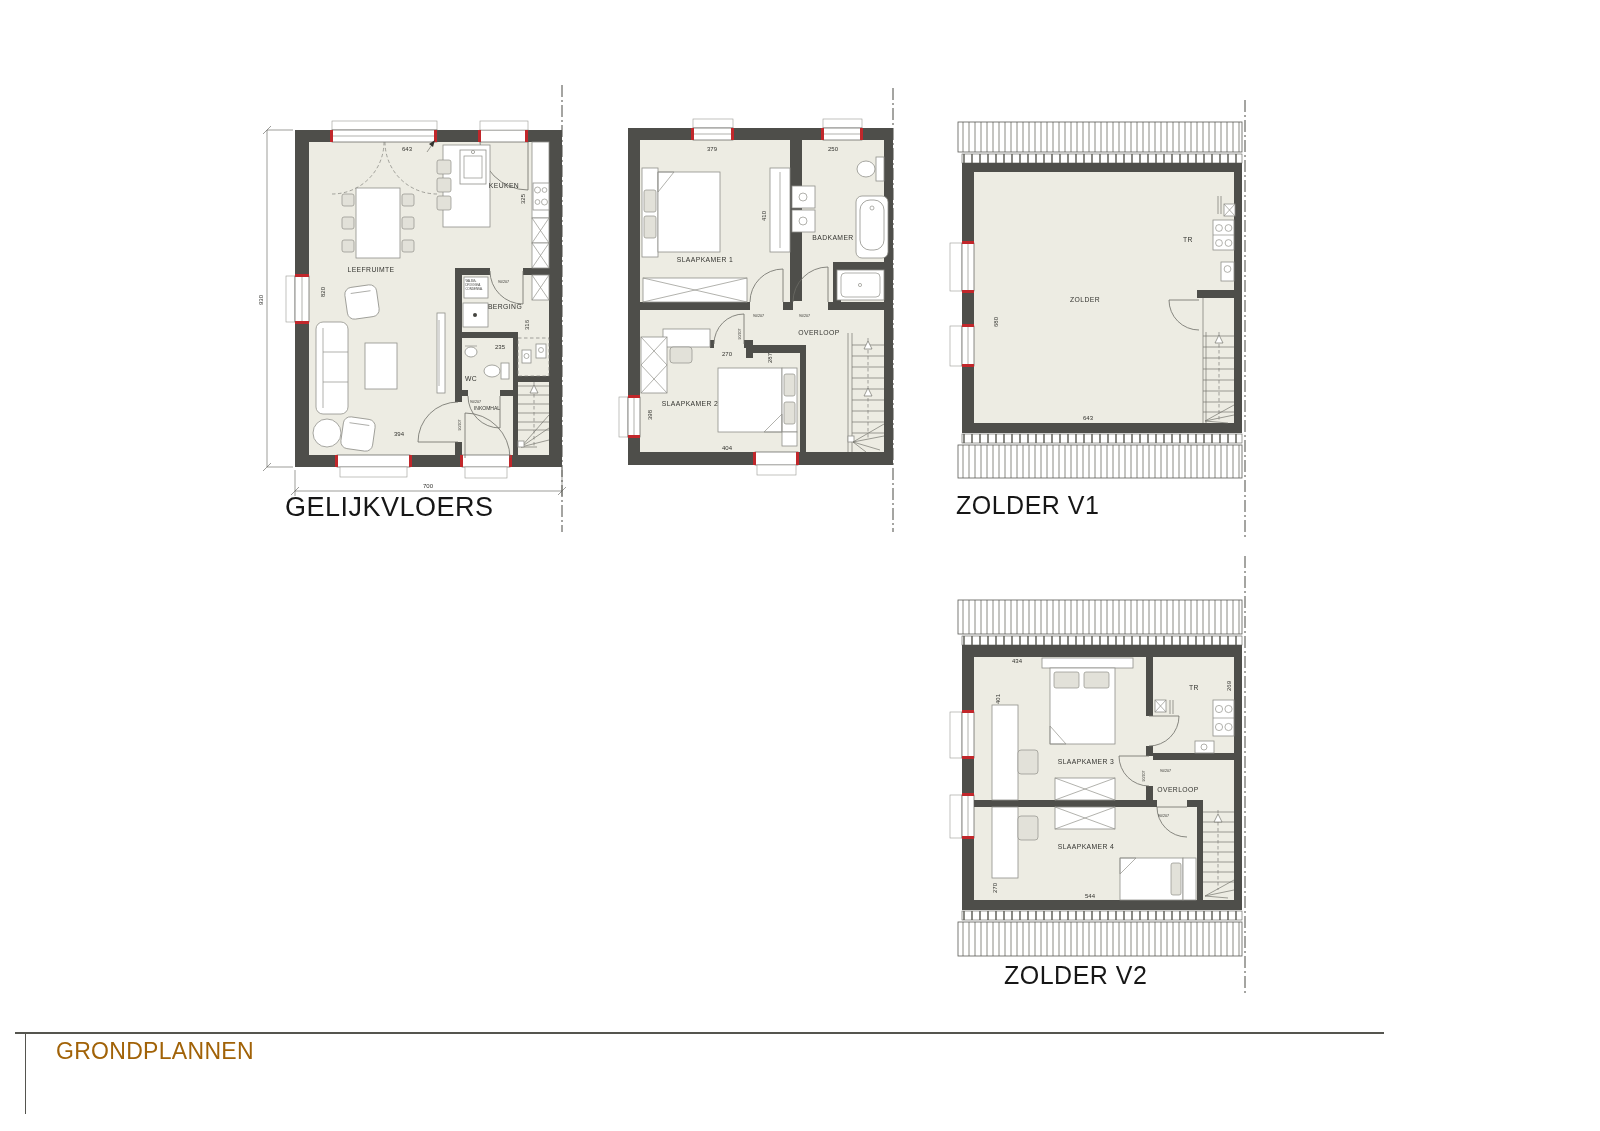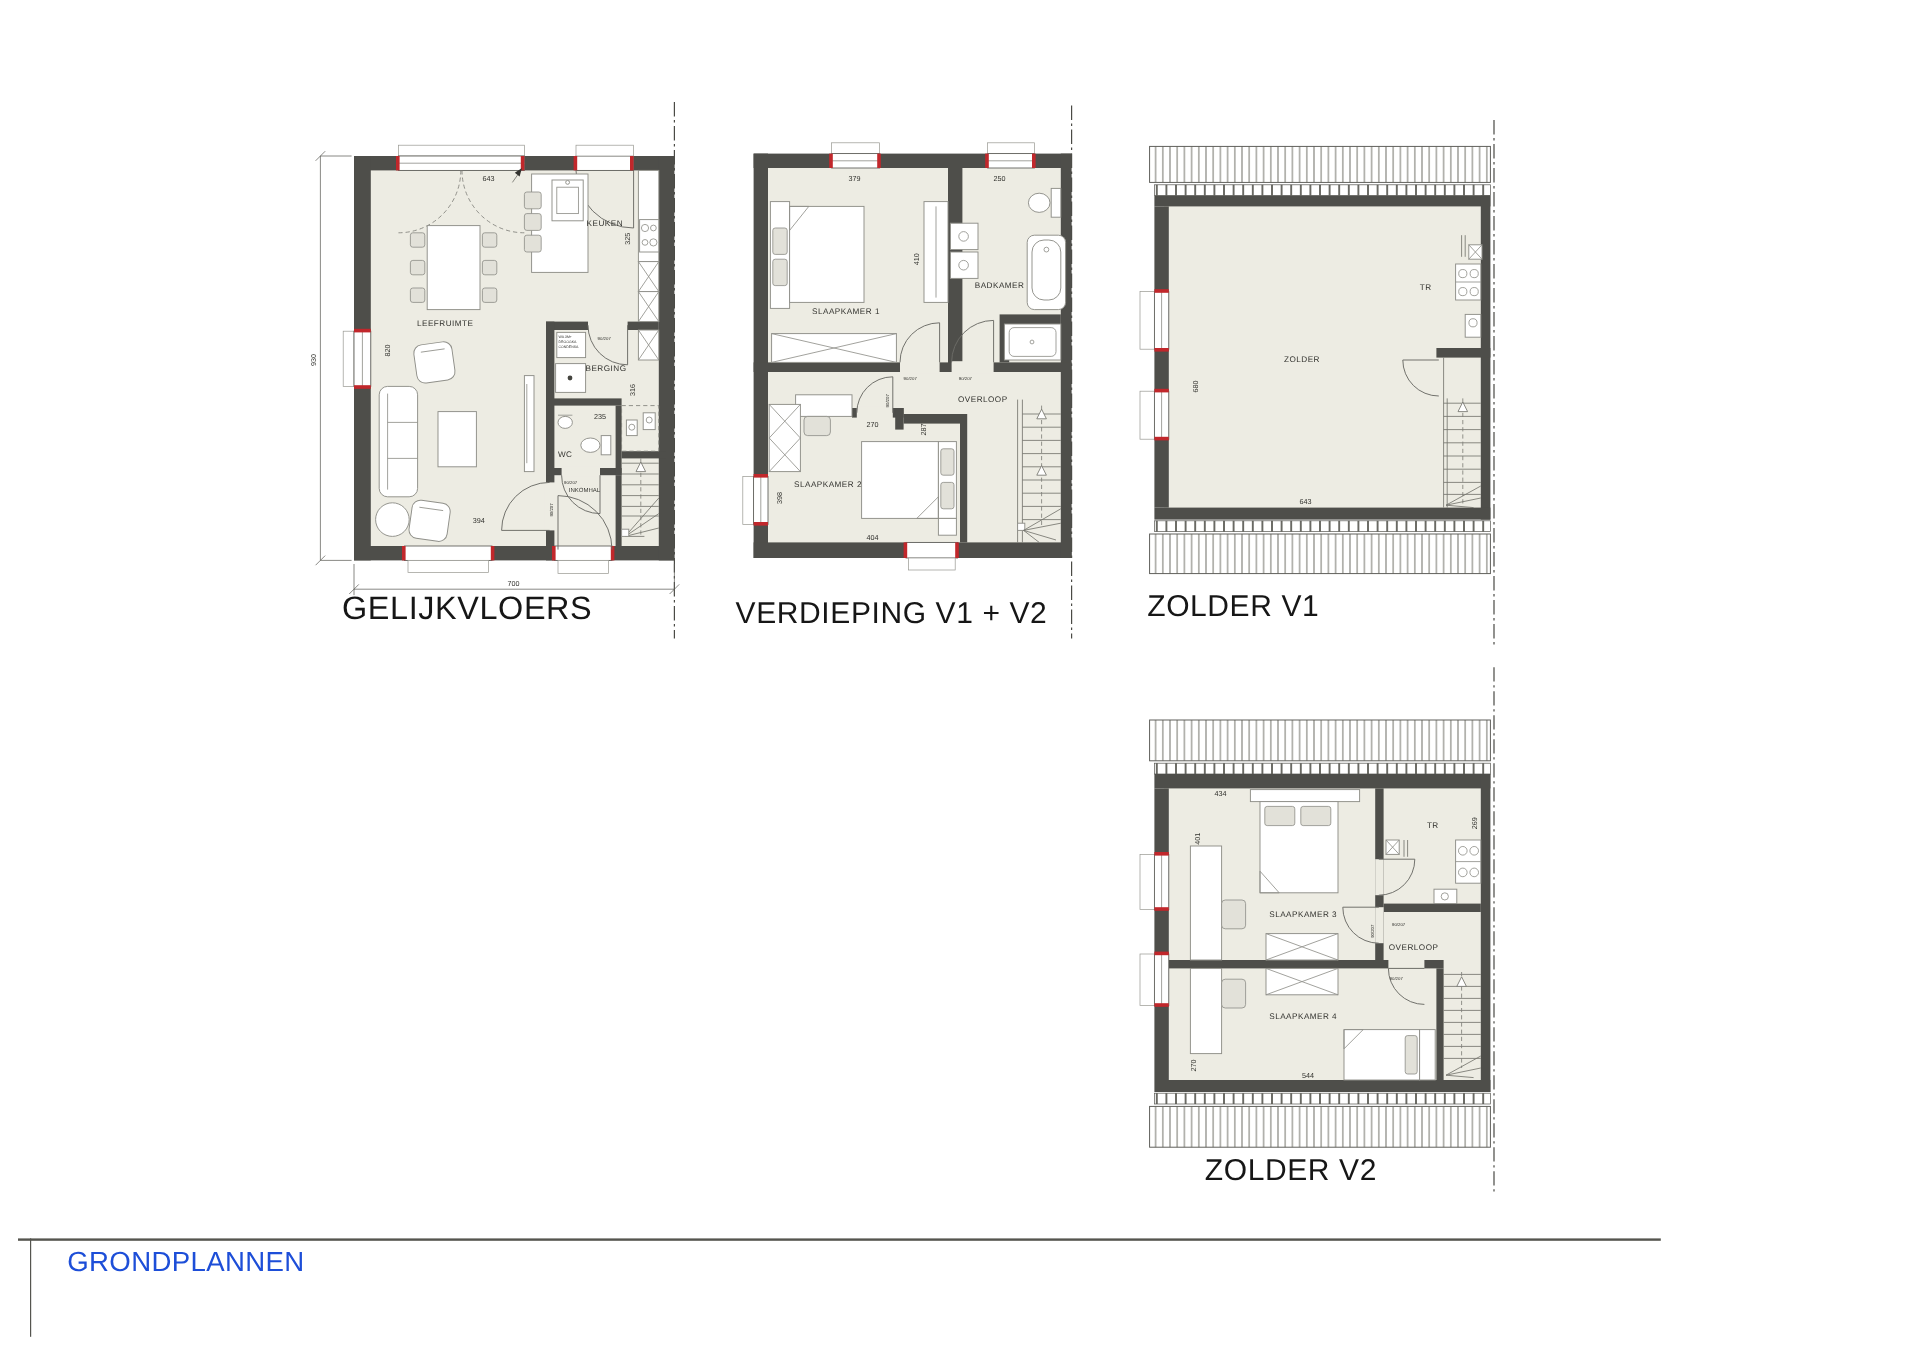--- a/index.html
+++ b/index.html
@@ -25,21 +25,21 @@
   .lbl {font:6.8px "Liberation Sans",sans-serif;letter-spacing:.4px;}
   .dm  {font:6px "Liberation Sans",sans-serif;}
   .dr  {font:3.6px "Liberation Sans",sans-serif;}
   .ti  {font:2.9px "Liberation Sans",sans-serif;}
   .mid {text-anchor:middle;}
   
   .plan-title{position:absolute;color:#161616;font-size:26px;letter-spacing:.5px;white-space:nowrap;}
   
   #tb-line{position:absolute;left:15px;top:1032px;width:1585px;height:0;border-top:2px solid #55554f;}
   #tb-vline{position:absolute;left:25px;top:1032px;width:1px;height:82px;background:#55554f;}
-  .tb-text{position:absolute;left:56px;color:#1d4ed8;font-size:23px;letter-spacing:.3px;white-space:nowrap;}
+  .tb-text{position:absolute;left:56px;color:#a16207;font-size:23px;letter-spacing:.3px;white-space:nowrap;}
   
   #logo-box{position:absolute;left:1485px;top:1034px;width:78px;height:73px;overflow:hidden;
             border-left:1px solid #999;border-right:1px solid #999;border-bottom:1px solid #ccc;}
   #logo-sq{position:absolute;left:-2px;top:-7px;width:82px;height:82px;background:var(--logo);
            transform:rotate(-38deg);}
   #logo-big{position:absolute;left:7px;top:10px;font-size:46px;font-weight:700;color:#fff;
             letter-spacing:-3px;line-height:1;}
   #logo-small{position:absolute;left:34px;top:62px;font-size:10.5px;color:#fff;white-space:nowrap;}
 </style>
 </head>
@@ -545,21 +545,20 @@
       <text class="dm mid" x="1229" y="688" transform="rotate(-90 1229 686)">269</text>
       <text class="dm mid" x="995" y="890" transform="rotate(-90 995 888)">270</text>
       <text class="dm mid" x="1090" y="898">544</text>
       <text class="dr" x="1160" y="772">90/207</text>
       <text class="dr mid" x="1143" y="778" transform="rotate(-90 1143 776)">90/207</text>
       <text class="dr" x="1158" y="817">90/207</text>
     </g>
   </svg>
 
   <div class="plan-title" style="left:285px;top:492px;font-size:27px">GELIJKVLOERS</div>
-  <div class="plan-title" style="left:613px;top:497px;font-size:25px">VERDIEPING V1 + V2</div>
   <div class="plan-title" style="left:956px;top:491px;font-size:25px">ZOLDER V1</div>
   <div class="plan-title" style="left:1004px;top:961px;font-size:25px">ZOLDER V2</div>
 
   <div id="tb-line"></div>
   <div id="tb-vline"></div>
   <div class="tb-text" style="top:1038px">GRONDPLANNEN</div>
 
   <div id="logo-box">
     <div id="logo-sq">
       <span id="logo-big">av</span>

